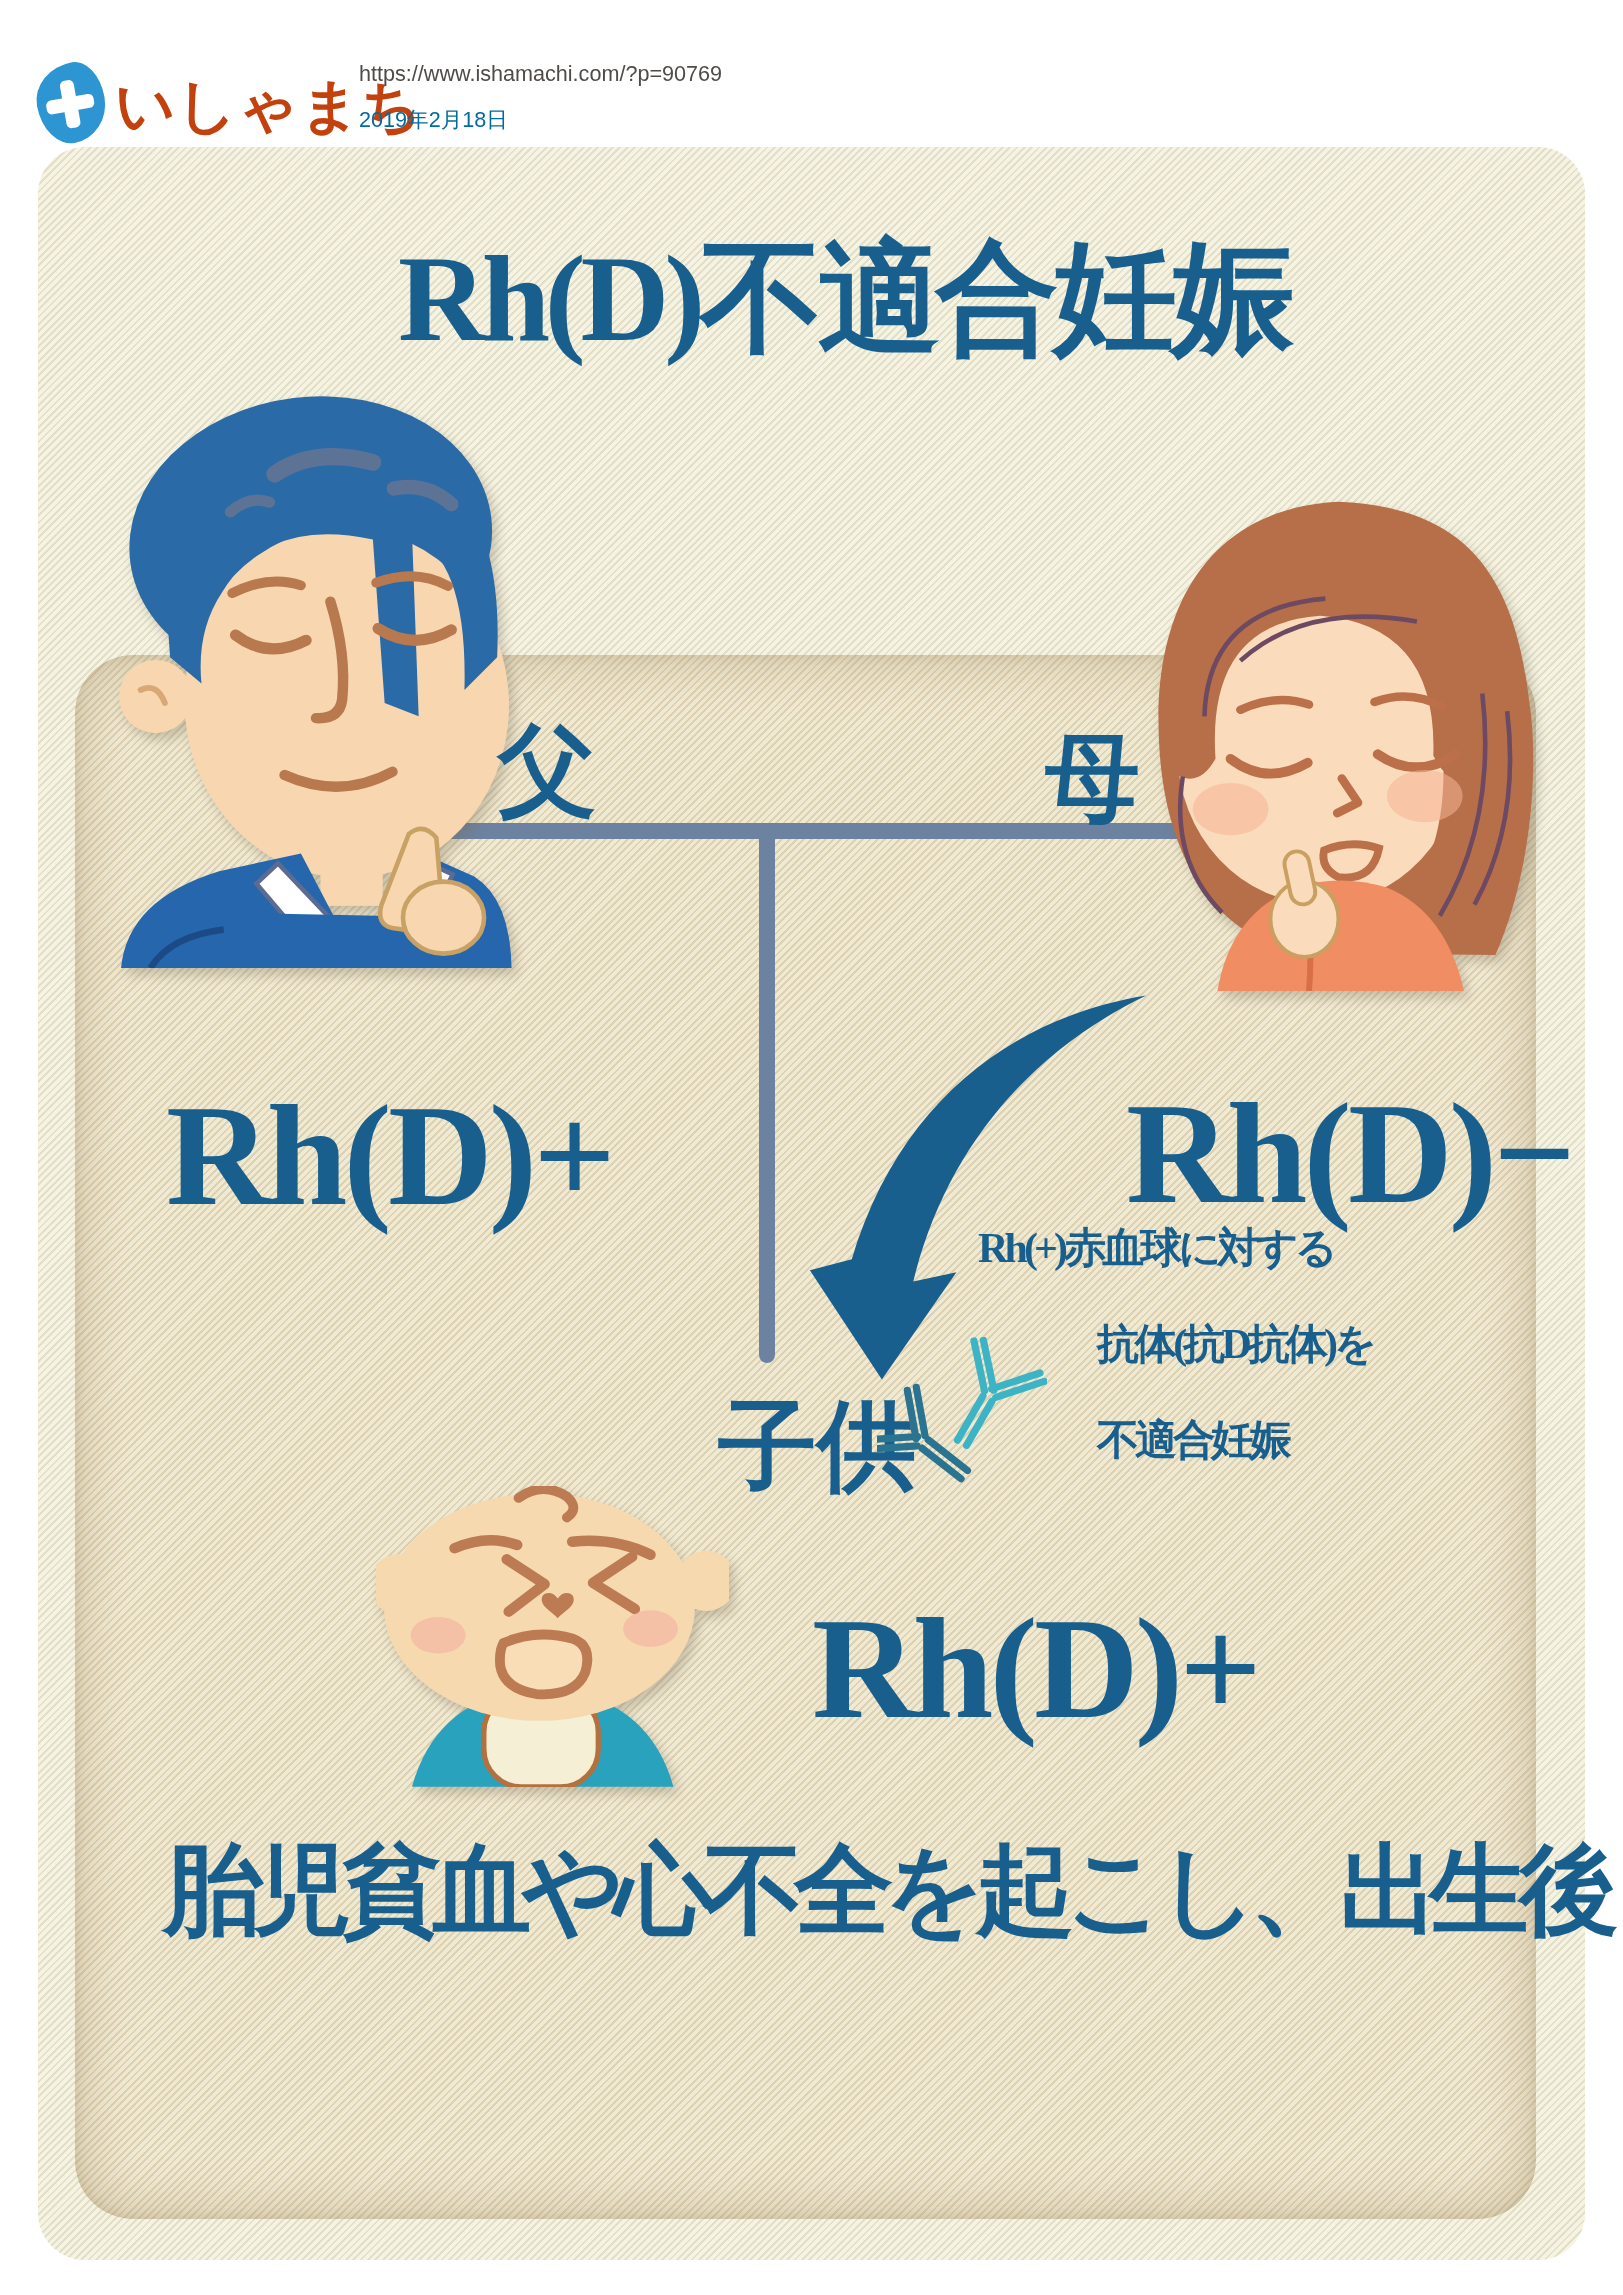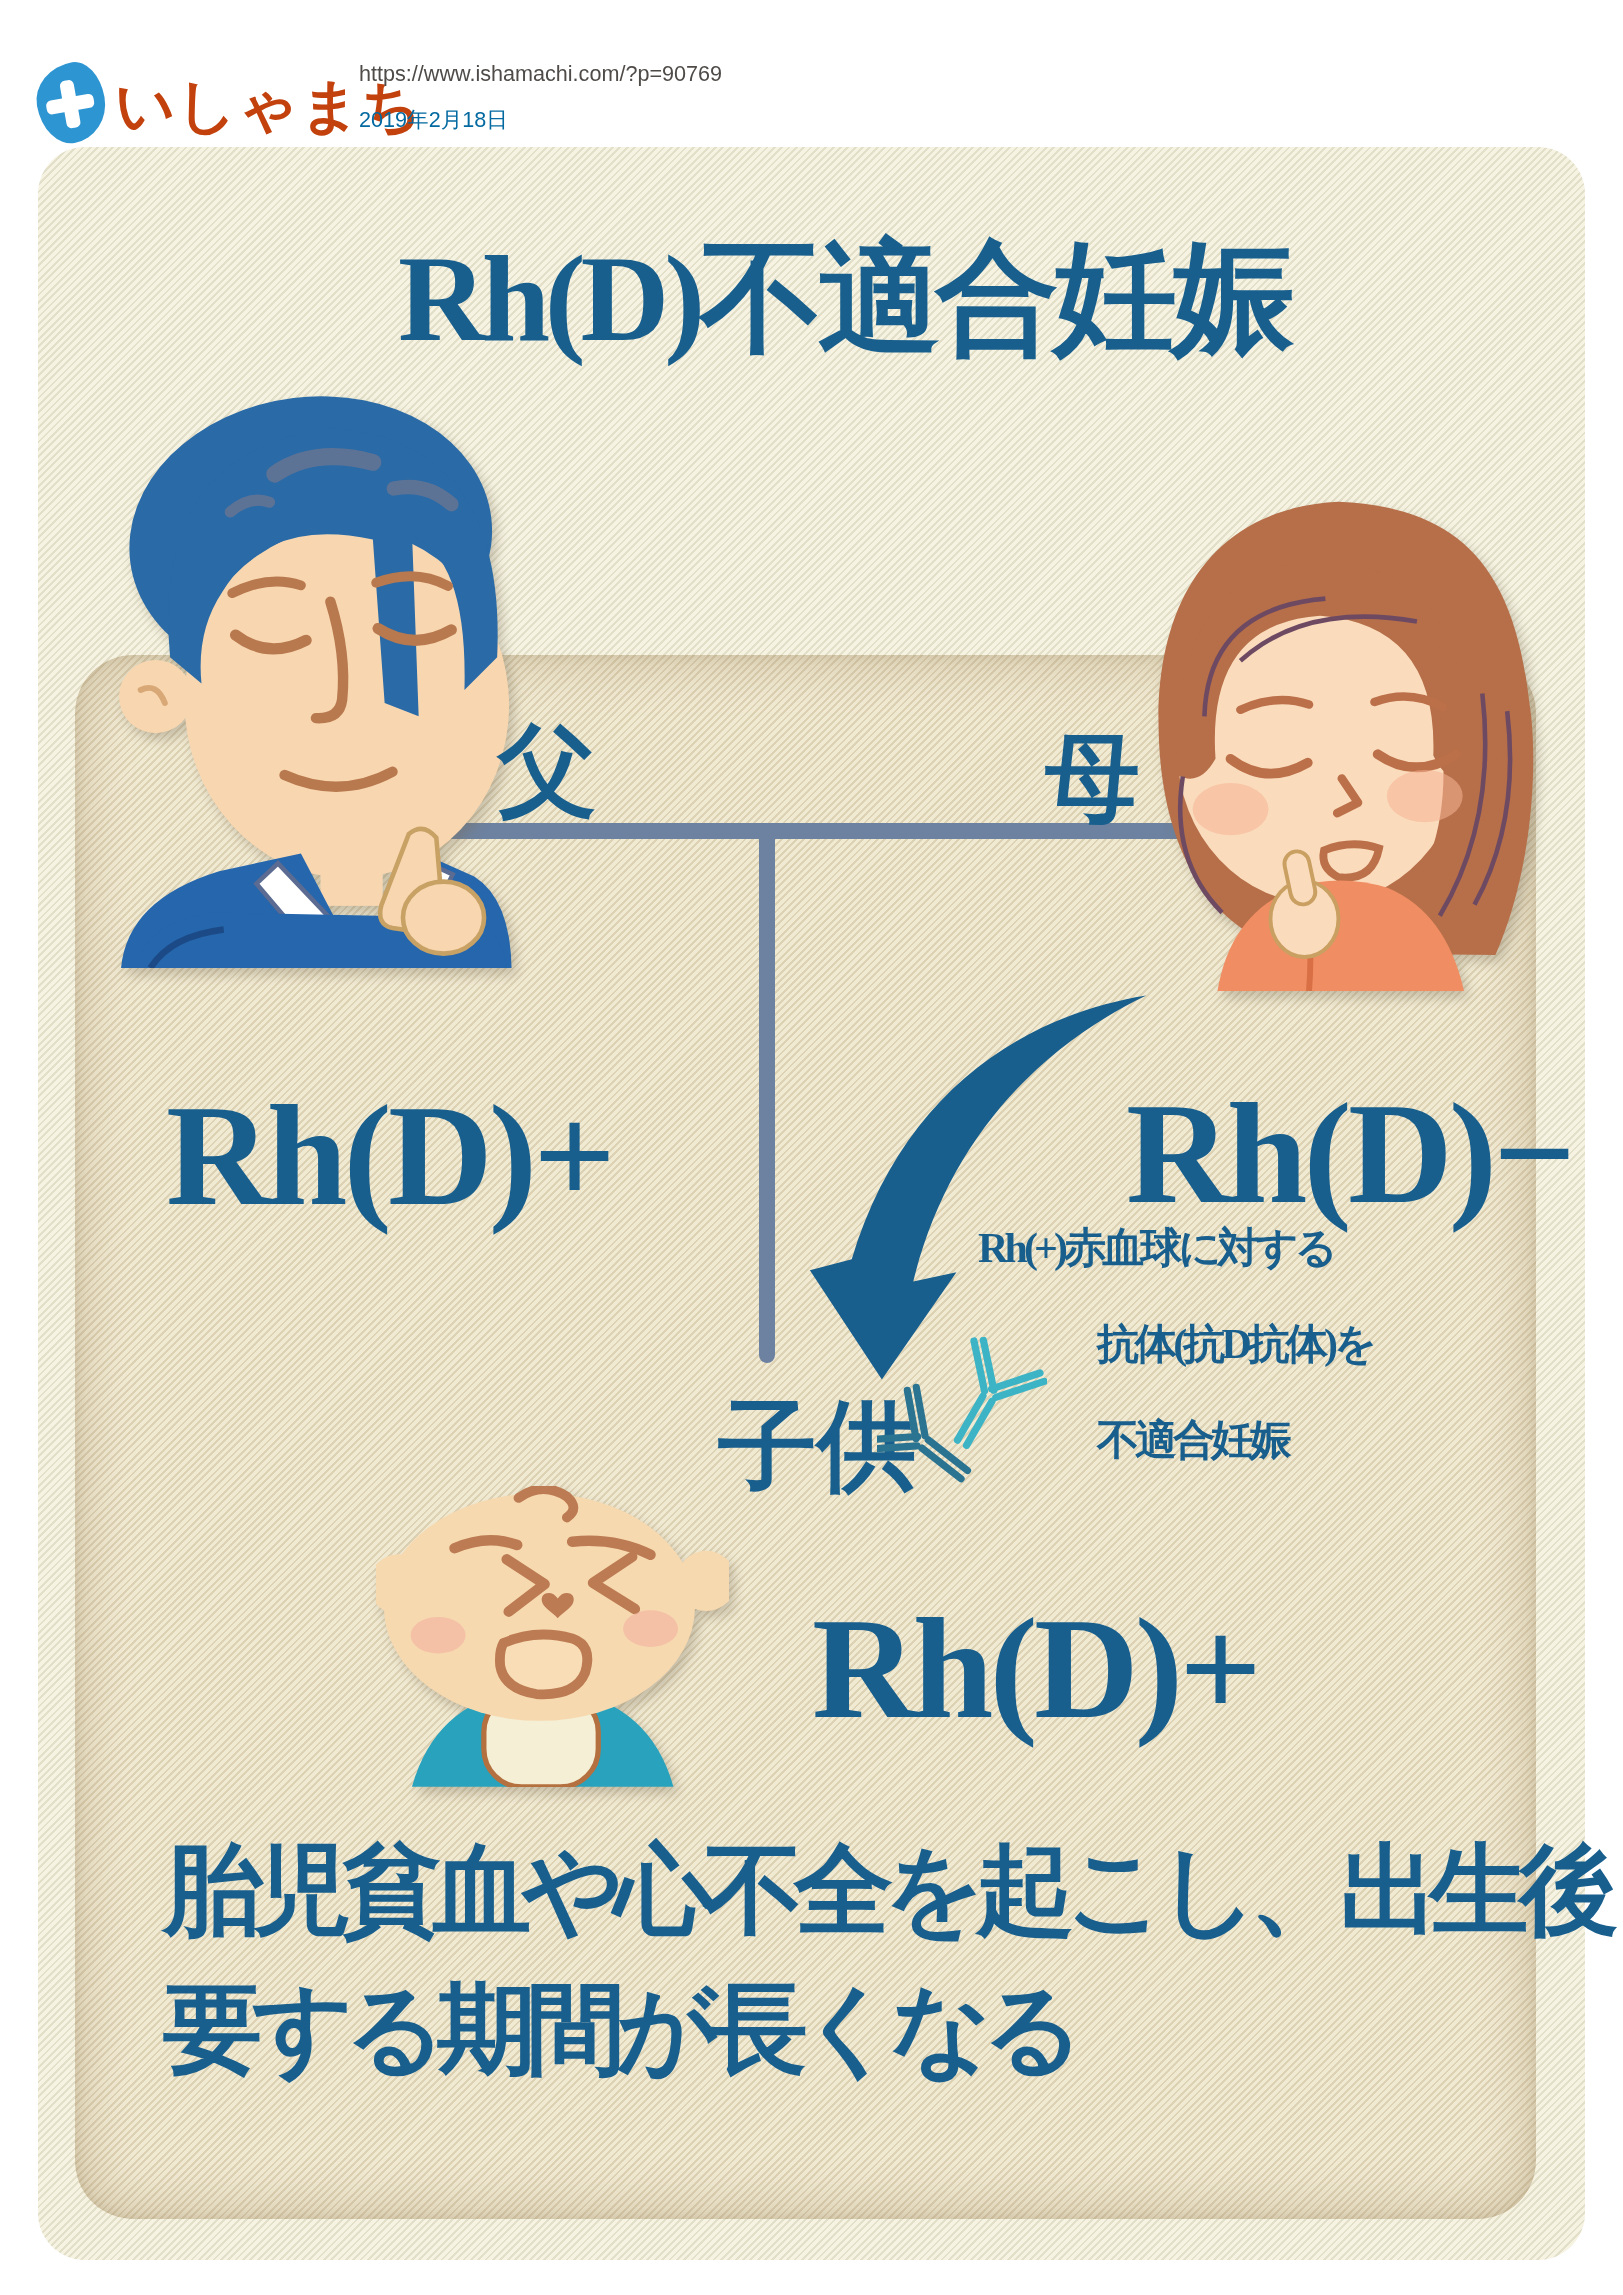--- a/index.html
+++ b/index.html
@@ -86,21 +86,20 @@
 <div class="abs rh-child blue">Rh(D)+</div>
 
 <div class="abs antibody-note blue">
   <div>Rh(+)赤血球に対する</div>
   <div class="indent">抗体(抗D抗体)を</div>
   <div class="indent">不適合妊娠</div>
 </div>
 
 <div class="abs footer-text blue">
   <div>胎児貧血や心不全を起こし、出生後</div>
-  <div>要する期間が長くなる</div>
 </div>
 
 <svg class="abs arrow-svg" width="373" height="406" viewBox="0 0 570 620">
   <path d="M 552 25 C 350 58 175 185 102 428 L 38 445 L 148 612 L 262 448 L 196 462 C 245 262 372 112 552 25 Z" fill="#185f8d"></path>
 </svg>
 
 <svg class="abs antibody-svg" width="170" height="164" viewBox="0 0 260 250">
   <g transform="translate(72,162) rotate(-52)" stroke="#2a7391" stroke-width="11" stroke-linecap="round" fill="none">
     <path d="M-8 2 L-8 78"></path>
       <path d="M8 2 L8 78"></path>

